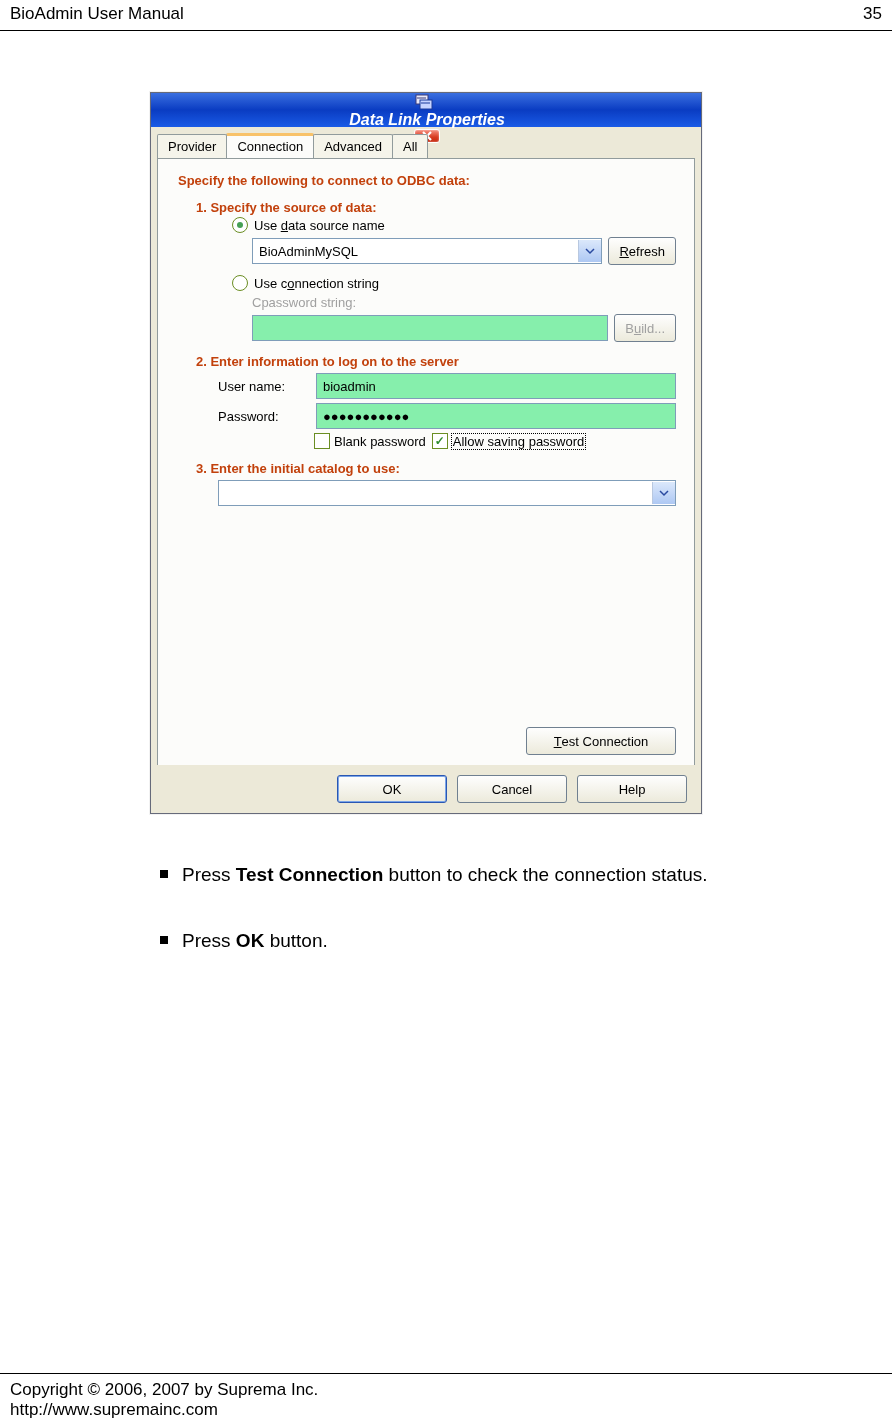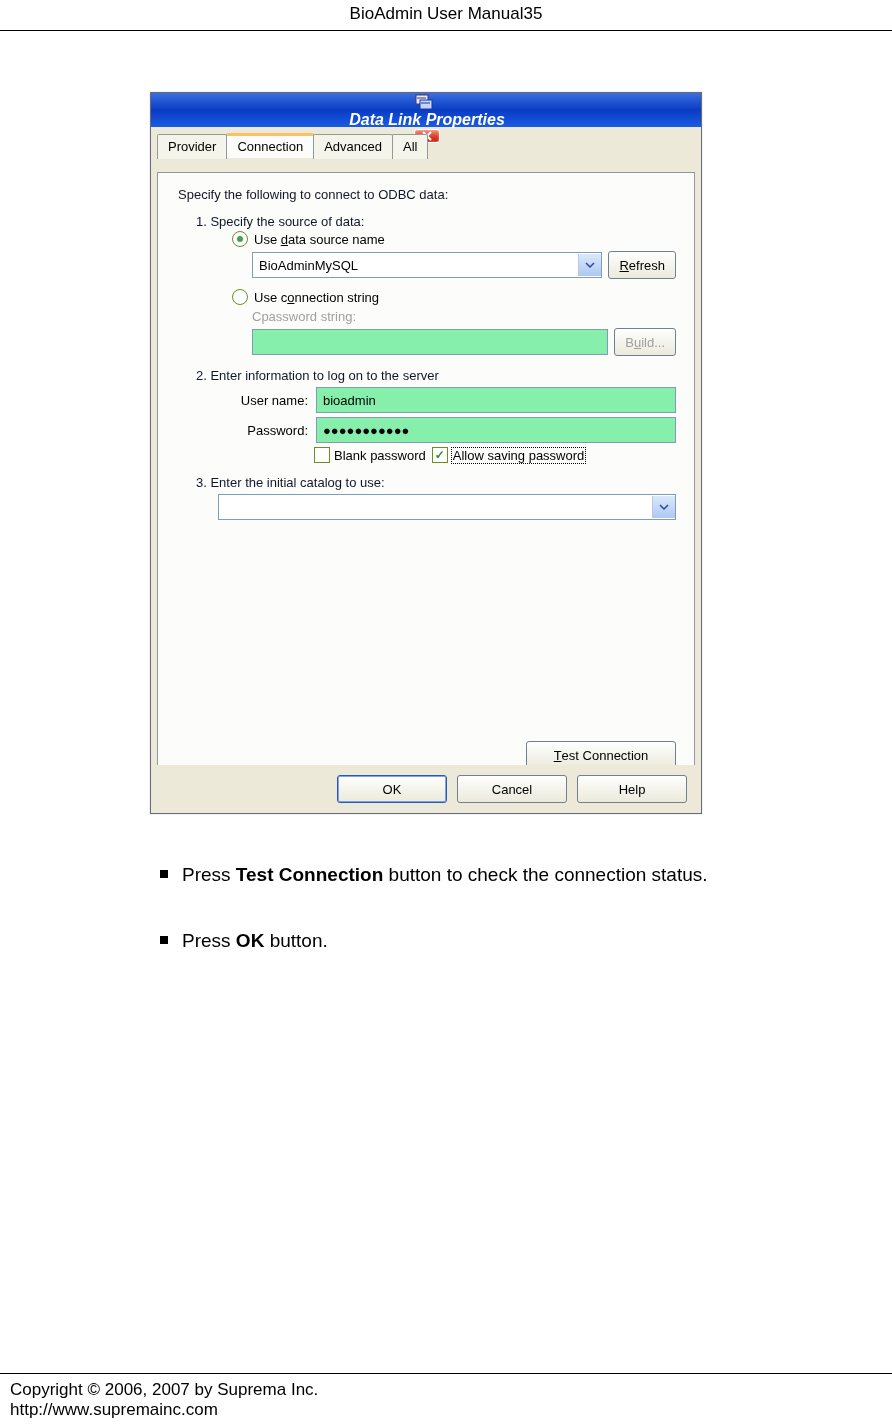--- a/index.html
+++ b/index.html
@@ -10,21 +10,21 @@
     height: 1426px;
     position: relative;
   }
   .header {
     position: absolute;
     top: 0; left: 0; right: 0;
     padding: 4px 10px 6px 10px;
     border-bottom: 1px solid #000;
     font-size: 17px;
     display: flex;
-    justify-content: center;
+    justify-content: space-between;
   }
   .footer {
     position: absolute;
     bottom: 0; left: 0; right: 0;
     padding: 6px 10px 6px 10px;
     border-top: 1px solid #000;
     font-size: 17px;
     display: flex;
     justify-content: space-between;
     flex-direction: column;
@@ -62,21 +62,21 @@
     width: 24px; height: 24px;
     background: linear-gradient(to bottom, #f68d7e, #d73a20 60%, #c62a10);
     border: 1px solid #fff;
     border-radius: 3px;
     color: #fff;
     display: flex; align-items: center; justify-content: center;
     font-weight: bold;
     box-shadow: inset 0 0 2px rgba(255,255,255,0.6);
   }
   .tabstrip {
-    padding: 6px 6px 14px 6px;
+    padding: 6px 6px 0 6px;
     display: flex;
   }
   .tab {
     padding: 4px 10px 4px 10px;
     background: #f5f4ea;
     border: 1px solid #919b9c;
     border-bottom: none;
     margin-right: -1px;
     border-radius: 2px 2px 0 0;
     position: relative;
@@ -90,21 +90,21 @@
     padding-top: 3px;
   }
   .tabpanel {
     background: #fcfcfa;
     border: 1px solid #919b9c;
     margin: 0 6px 0 6px;
     height: 590px;
     padding: 14px 18px 10px 20px;
     position: relative;
   }
-  .label { color: #0f172a; }
+  .label { color: #c2410c; font-weight: bold; }
   .indent1 { margin-left: 18px; }
   .radio-row { display: flex; align-items: flex-end; margin: 2px 0 2px 54px; }
   .radio {
     width: 14px; height: 14px; border-radius: 50%;
     border: 1px solid #6b8e23;
     margin-right: 6px;
     display: inline-flex; align-items: center; justify-content: center;
     background: #fff;
   }
   .radio.selected::after {
@@ -137,21 +137,21 @@
   .btn.disabled { color: #a0a0a0; }
   .btn .u { text-decoration: underline; }
   .textinput {
     height: 24px;
     border: 1px solid #7f9db9;
     background: #86efac;
     padding: 0 6px;
     display: flex; align-items: center;
     flex: 1;
   }
-  .textlabel { width: 90px; text-align: right; margin-right: 2px; }
+  .textlabel { width: 90px; margin-right: 2px; }
   .disabled-text { color: #a0a0a0; }
   .checkbox {
     width: 14px; height: 14px;
     border: 1px solid #6b8e23;
     background: #fff;
     margin-right: 4px;
     display: inline-flex; align-items: center; justify-content: center;
   }
   .checkbox.checked::after {
     content: "✓"; color: #2e8b2e; font-size: 12px; font-weight: bold; line-height: 1;

